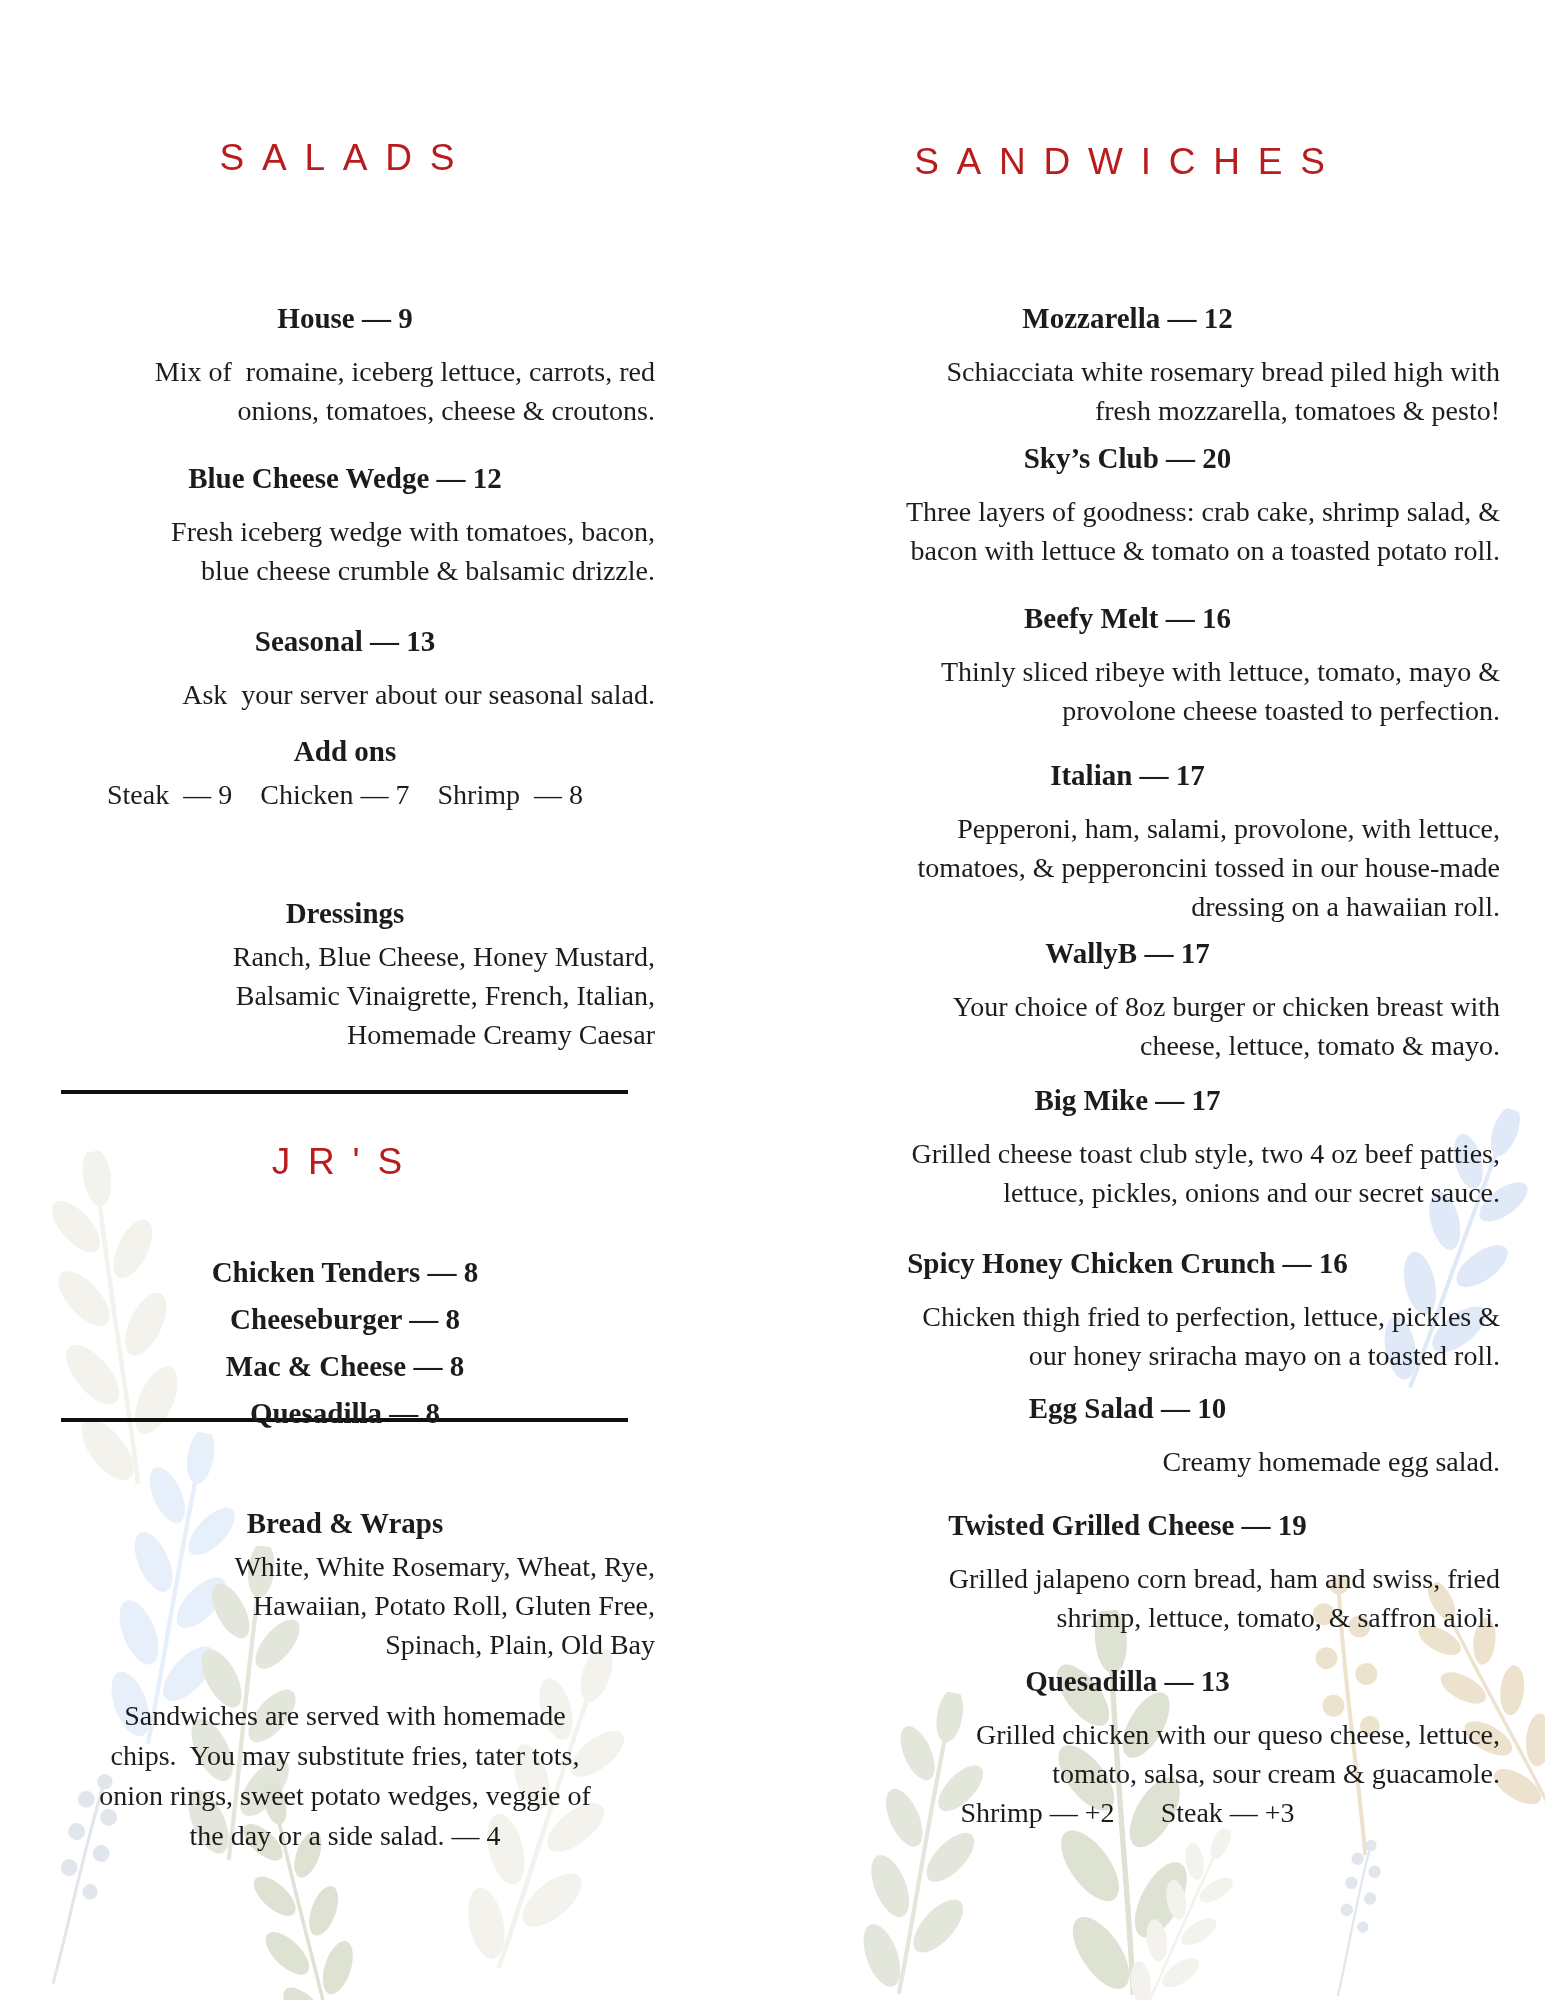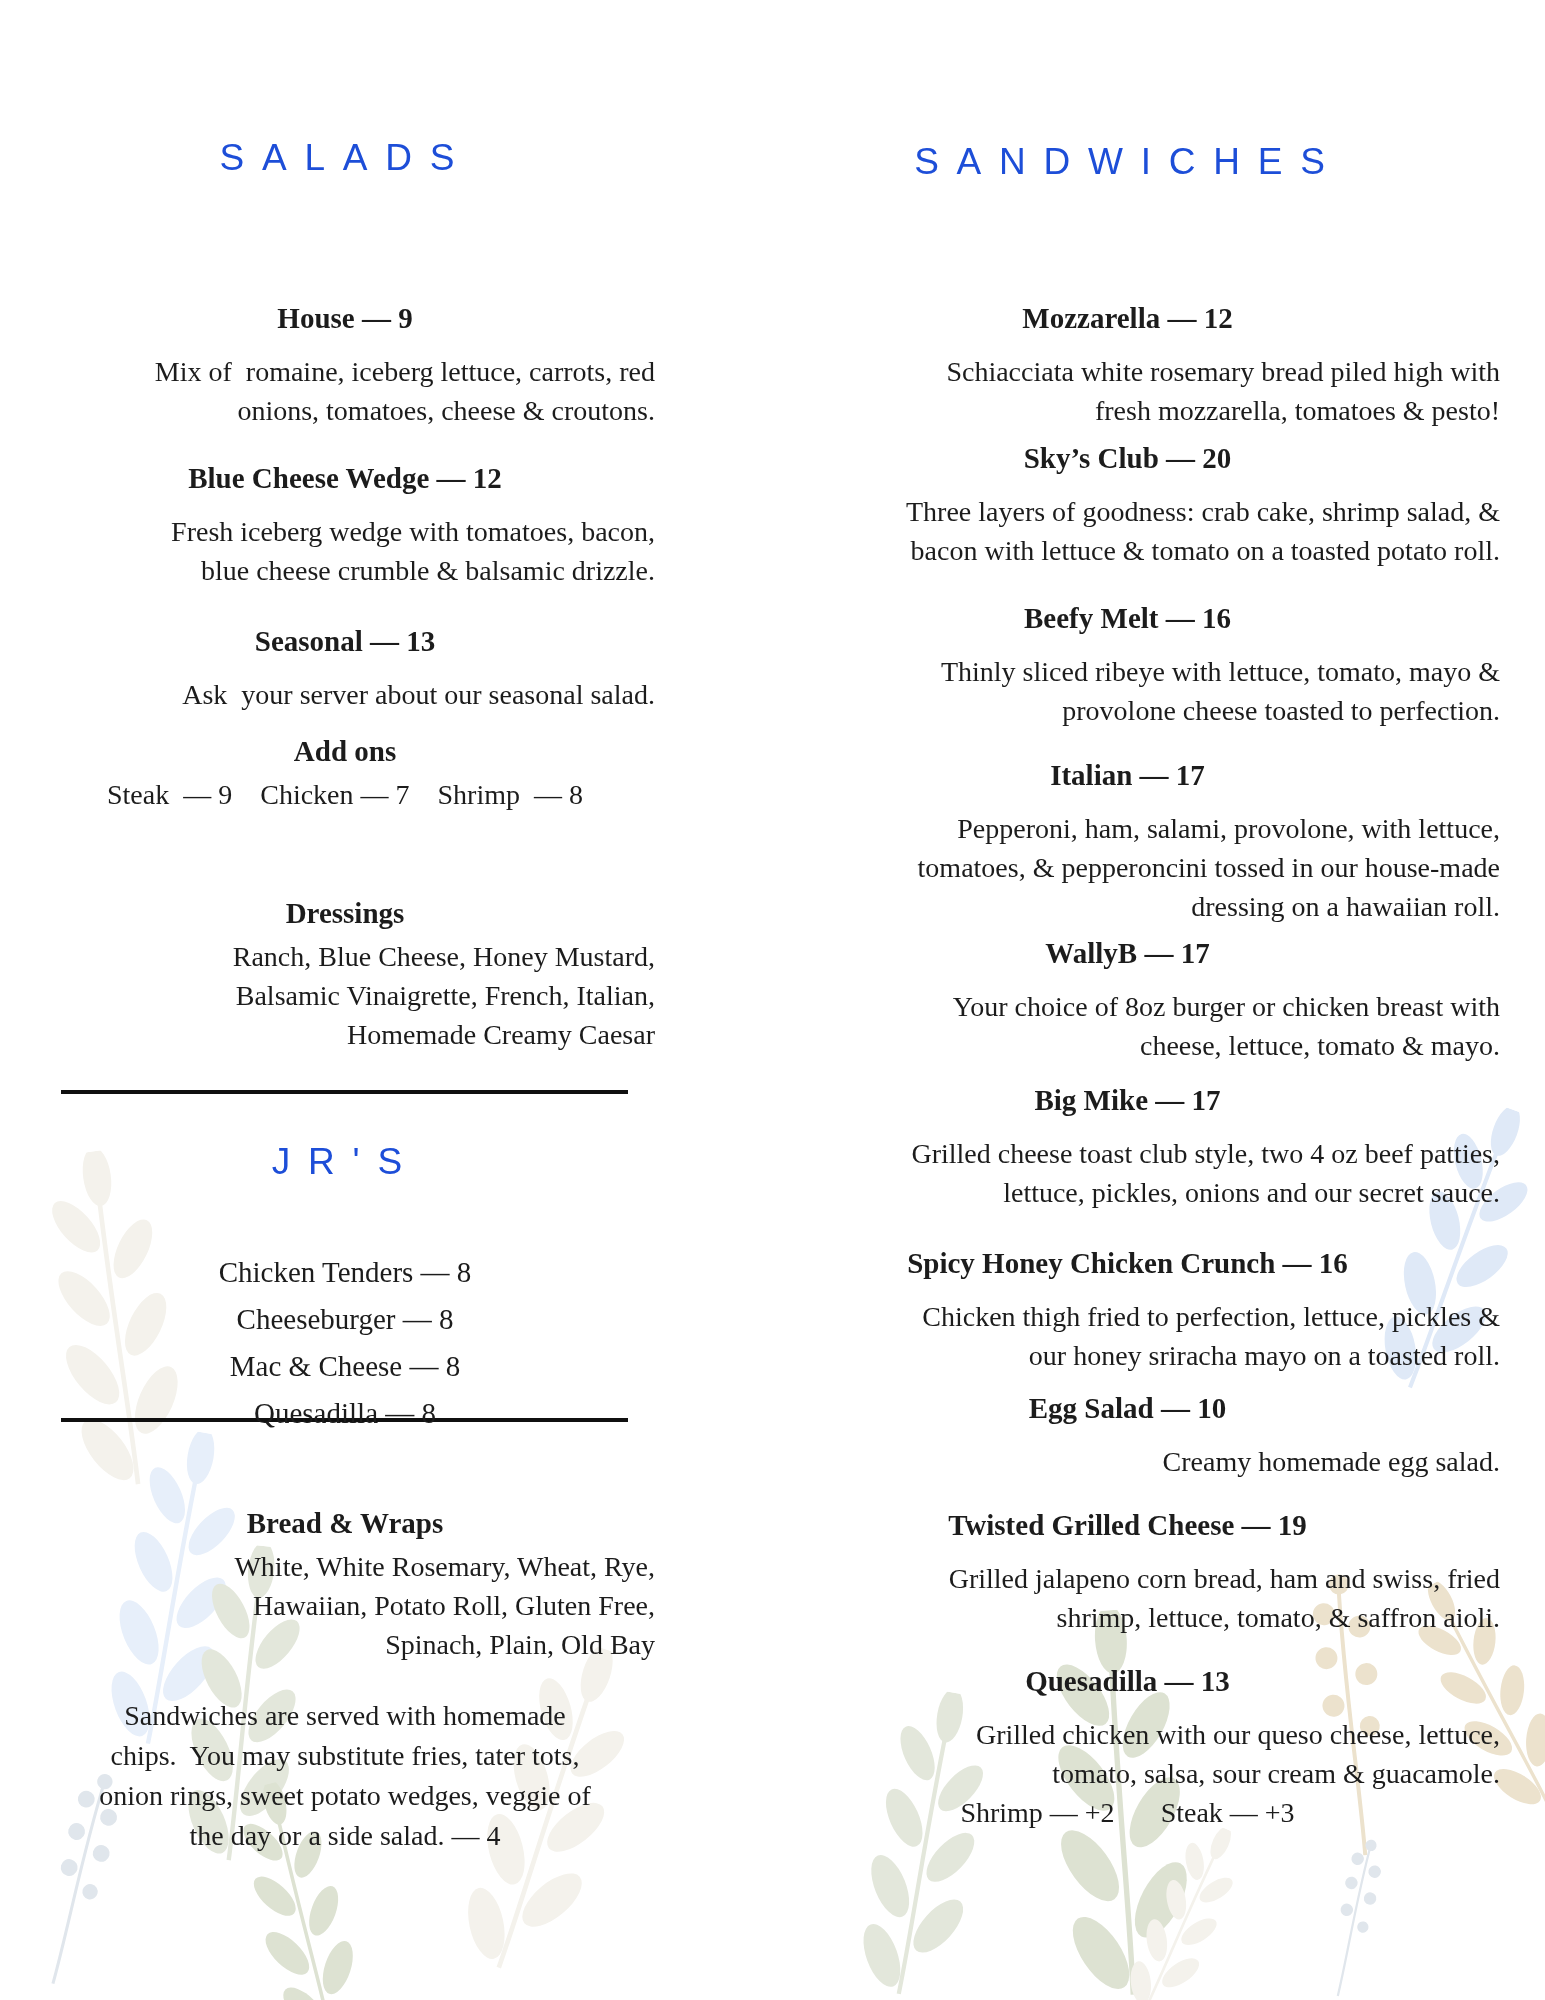--- a/index.html
+++ b/index.html
@@ -10,30 +10,30 @@
     color:#1c1c1c;
   }
   .decor { position:absolute; z-index:0; pointer-events:none; }
   .col { position:absolute; top:0; height:100%; z-index:1; }
   .col-left  { left:35px;  width:620px; }
   .col-right { left:755px; width:745px; }
   .col-title {
     position:absolute; left:0; right:16px; text-align:center;
     font-family:"Liberation Sans","DejaVu Sans",sans-serif;
     font-size:37px; line-height:44px; letter-spacing:.48em; padding-left:.48em;
-    color:#1d4ed8; font-weight:400;
+    color:#b91c1c; font-weight:400;
   }
   .item { position:absolute; left:0; right:0; text-align:center;margin-top:48px; }
   .item-title { font-weight:bold; font-size:29px; line-height:44px; white-space:pre; }
   .item-desc { margin-top:12px;text-align:right; }
   .item-desc.tight { margin-top:2px; }
   .line { font-size:28px; line-height:39px; white-space:pre; }
   .line-tall { line-height:40px; }
   .row { display:flex; justify-content:center; gap:28px; }
-  .jr-line { font-weight:normal; font-size:29px; line-height:47px; white-space:pre; }
+  .jr-line { font-weight:bold; font-size:29px; line-height:47px; white-space:pre; }
   .rule { position:absolute; left:61px; width:567px; height:4px; background:#101010; z-index:1; }
 </style>
 </head>
 <body>
 
 <div class="page">
 
   <svg width="0" height="0" style="position:absolute" aria-hidden="true">
     <defs>
       <symbol id="sym-branch" viewBox="0 0 64 160">

